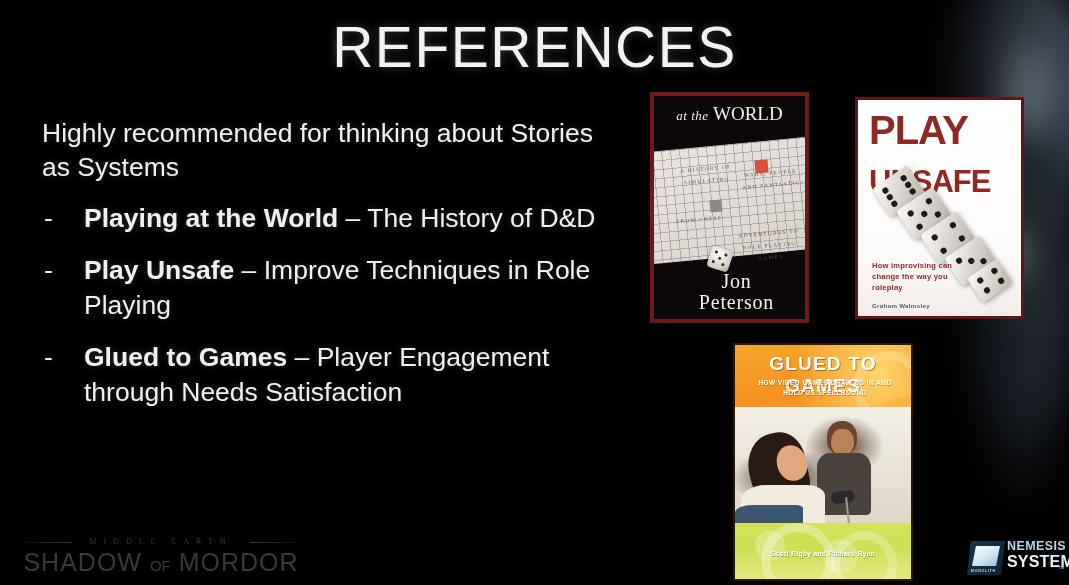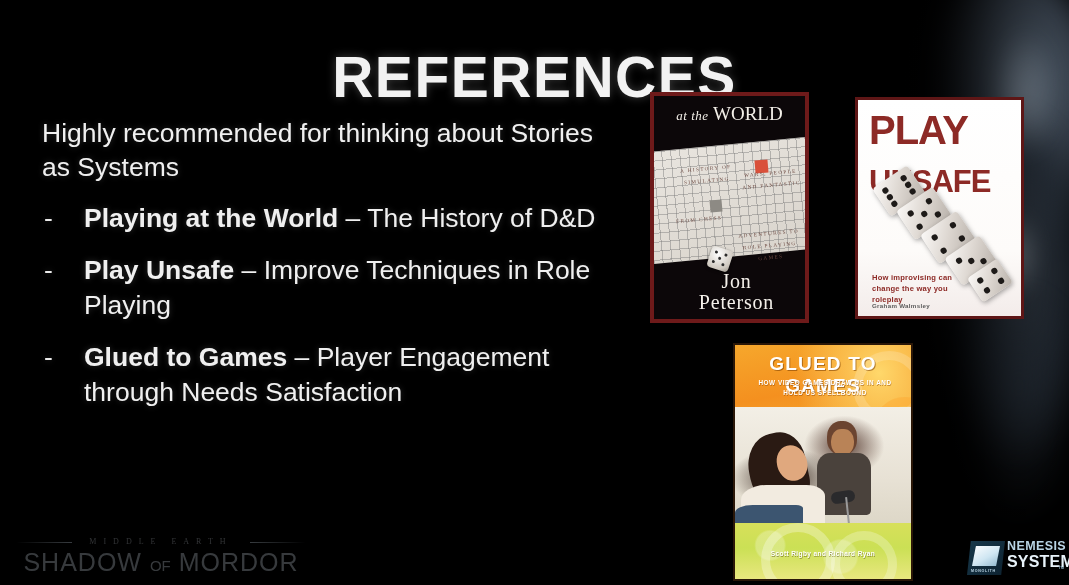--- a/index.html
+++ b/index.html
@@ -65,26 +65,25 @@
   }
 
   
   .slide-title {
     position: absolute;
     top: 14px;
     left: 0;
     width: 1069px;
     text-align: center;
     font-size: 57px;
-    font-weight: 700;
+    font-weight: 400;
     letter-spacing: 1.5px;
     color: #f2f2f2;
     text-shadow: 0 0 10px rgba(255,255,255,.25);
     font-family: "Liberation Sans", sans-serif;
-    margin-top: 30px;
   }
 
   
   .body-copy {
     position: absolute;
     left: 42px;
     top: 116px;
     width: 560px;
     color: #f0f0f0;
   }
@@ -257,21 +256,21 @@
     border-radius: 50%;
     background: #1d1a18;
   }
   .d1 { left: 2px;  top: 6px;   width: 42px; height: 34px; transform: rotate(-34deg); }
   .d2 { left: 26px; top: 28px;  width: 44px; height: 35px; transform: rotate(-34deg); }
   .d3 { left: 50px; top: 52px;  width: 44px; height: 35px; transform: rotate(-34deg); }
   .d4 { left: 74px; top: 76px;  width: 42px; height: 33px; transform: rotate(-34deg); }
   .d5 { left: 96px; top: 98px;  width: 36px; height: 29px; transform: rotate(-34deg); }
   .pu-sub {
     position: absolute;
-    left: 14px; top: 172px; width: 104px;
+    left: 14px; top: 160px; width: 104px;
     color: #8d2a26;
     font-weight: bold;
     font-size: 7.6px;
     line-height: 11px;
     letter-spacing: .2px;
   }
   .pu-author {
     position: absolute;
     left: 14px; bottom: 7px;
     color: #5a5a5a;

